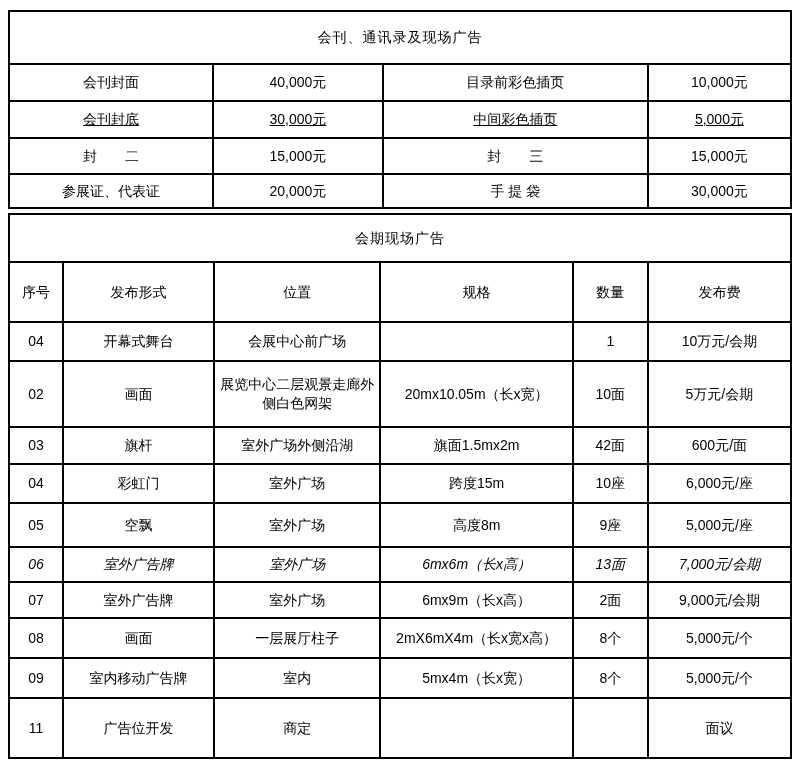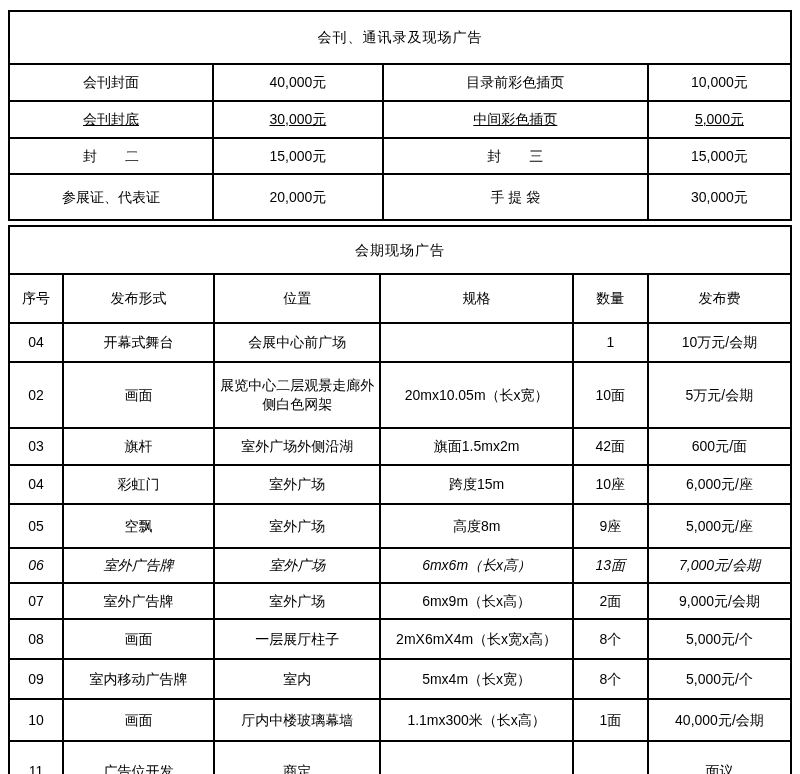--- a/index.html
+++ b/index.html
@@ -36,24 +36,24 @@
     font-size: 21px;
     font-weight: bold;
     letter-spacing: 1px;
   }
   .tbl-gap { height: 4px; }
   
   .t1-title { height: 53px; margin-left: 44px; }
   .t1-r0 { height: 37px; }
   .t1-r1 { height: 37px; text-decoration: underline; }
   .t1-r2 { height: 36px; }
-  .t1-r3 { height: 46px; }
+  .t1-r3 { height: 34px; }
   
   .t2-title { height: 48px; }
-  .t2-head  { height: 49px; }
+  .t2-head  { height: 60px; }
   .t2-r0 { height: 39px; }
   .t2-r1 { height: 66px; }
   .t2-r2 { height: 37px; }
   .t2-r3 { height: 39px; border-radius: 8px; }
   .t2-r4 { height: 44px; }
   .t2-r5 { height: 35px; font-style: italic; }
   .t2-r6 { height: 36px; }
   .t2-r7 { height: 40px; }
   .t2-r8 { height: 40px; }
   .t2-r9 { height: 42px; }
@@ -190,28 +190,20 @@
       <td>5,000元/个</td>
     </tr>
     <tr class="t2-r8">
       <td>09</td>
       <td>室内移动广告牌</td>
       <td>室内</td>
       <td>5mx4m（长x宽）</td>
       <td>8个</td>
       <td>5,000元/个</td>
     </tr>
-    <tr class="t2-r9">
-      <td>10</td>
-      <td>画面</td>
-      <td>厅内中楼玻璃幕墙</td>
-      <td>1.1mx300米（长x高）</td>
-      <td>1面</td>
-      <td>40,000元/会期</td>
-    </tr>
     <tr class="t2-r10">
       <td>11</td>
       <td>广告位开发</td>
       <td>商定</td>
       <td></td>
       <td></td>
       <td>面议</td>
     </tr>
   </tbody>
     </table>

